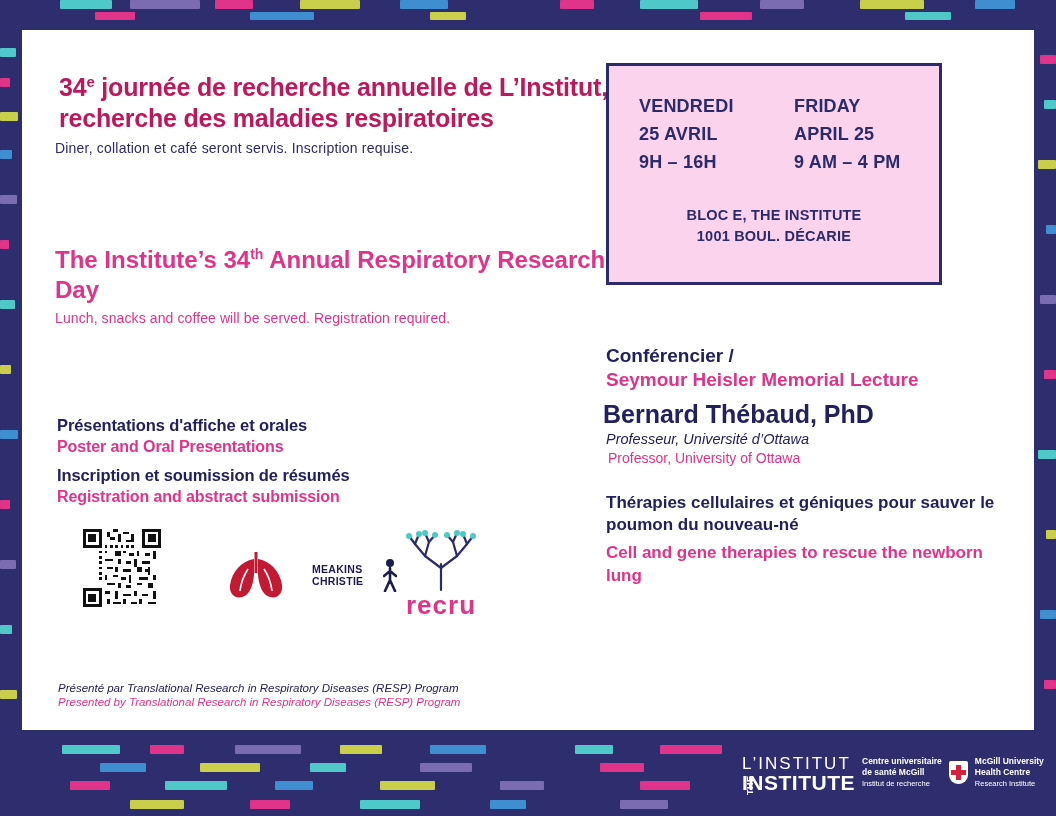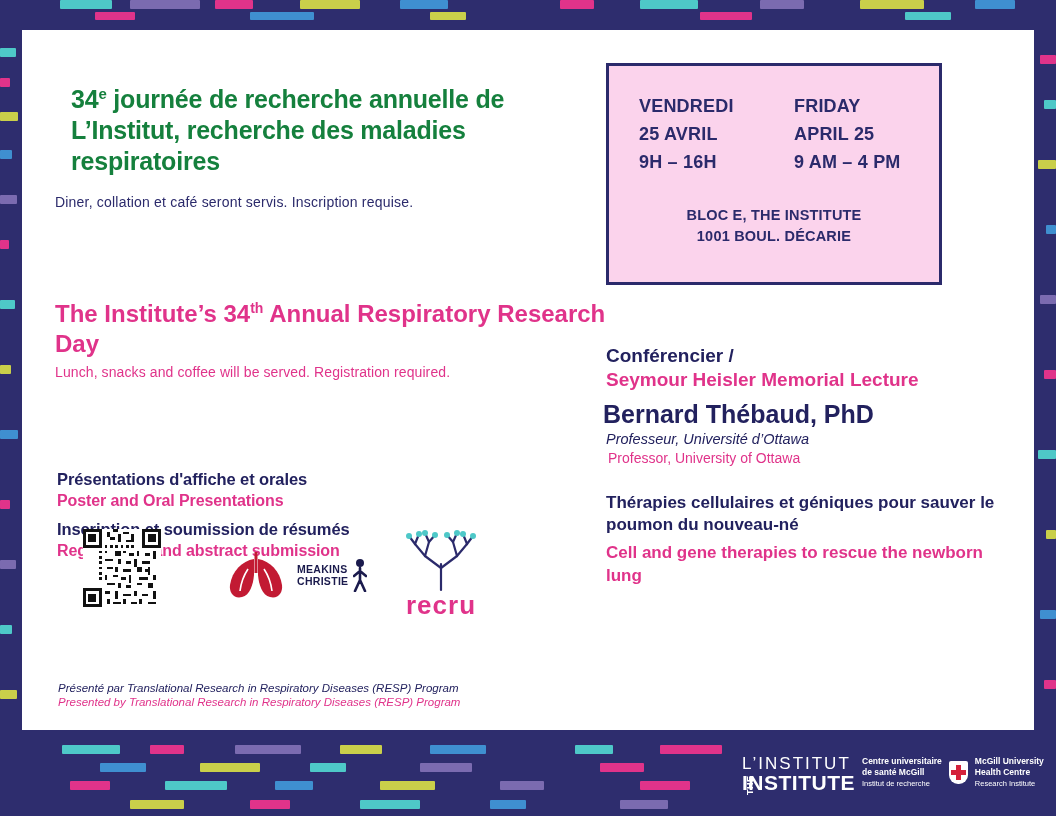--- a/index.html
+++ b/index.html
@@ -40,25 +40,25 @@
   }
 
   
   .left-col {
     position: absolute;
     left: 33px;
     top: 38px;
     width: 560px;
   }
   .title-fr {
-    color: #15803d;
+    color: #be185d;
     font-size: 25px;
     font-weight: bold;
     line-height: 1.24;
-    margin: 16px;
+    margin: 4px;
     letter-spacing: -0.2px;
   }
   .title-fr sup { font-size: 15px; }
   .sub-fr {
     color: #2b2a6b;
     font-size: 14px;
     margin: 5px 0 0 0;
     line-height: 1.3;
     letter-spacing: 0.2px;
   }
@@ -110,21 +110,21 @@
     top: 4px;
     width: 78px;
     height: 78px;
   }
   .meakins {
     position: absolute;
     left: 165px;
     top: 22px;
     display: flex;
     align-items: center;
-    gap: 5px;
+    gap: 20px;
   }
   .meakins-text {
     font-size: 10.5px;
     font-weight: bold;
     color: #1b1b4d;
     line-height: 1.15;
     letter-spacing: 0.3px;
   }
   .recru {
     position: absolute;

